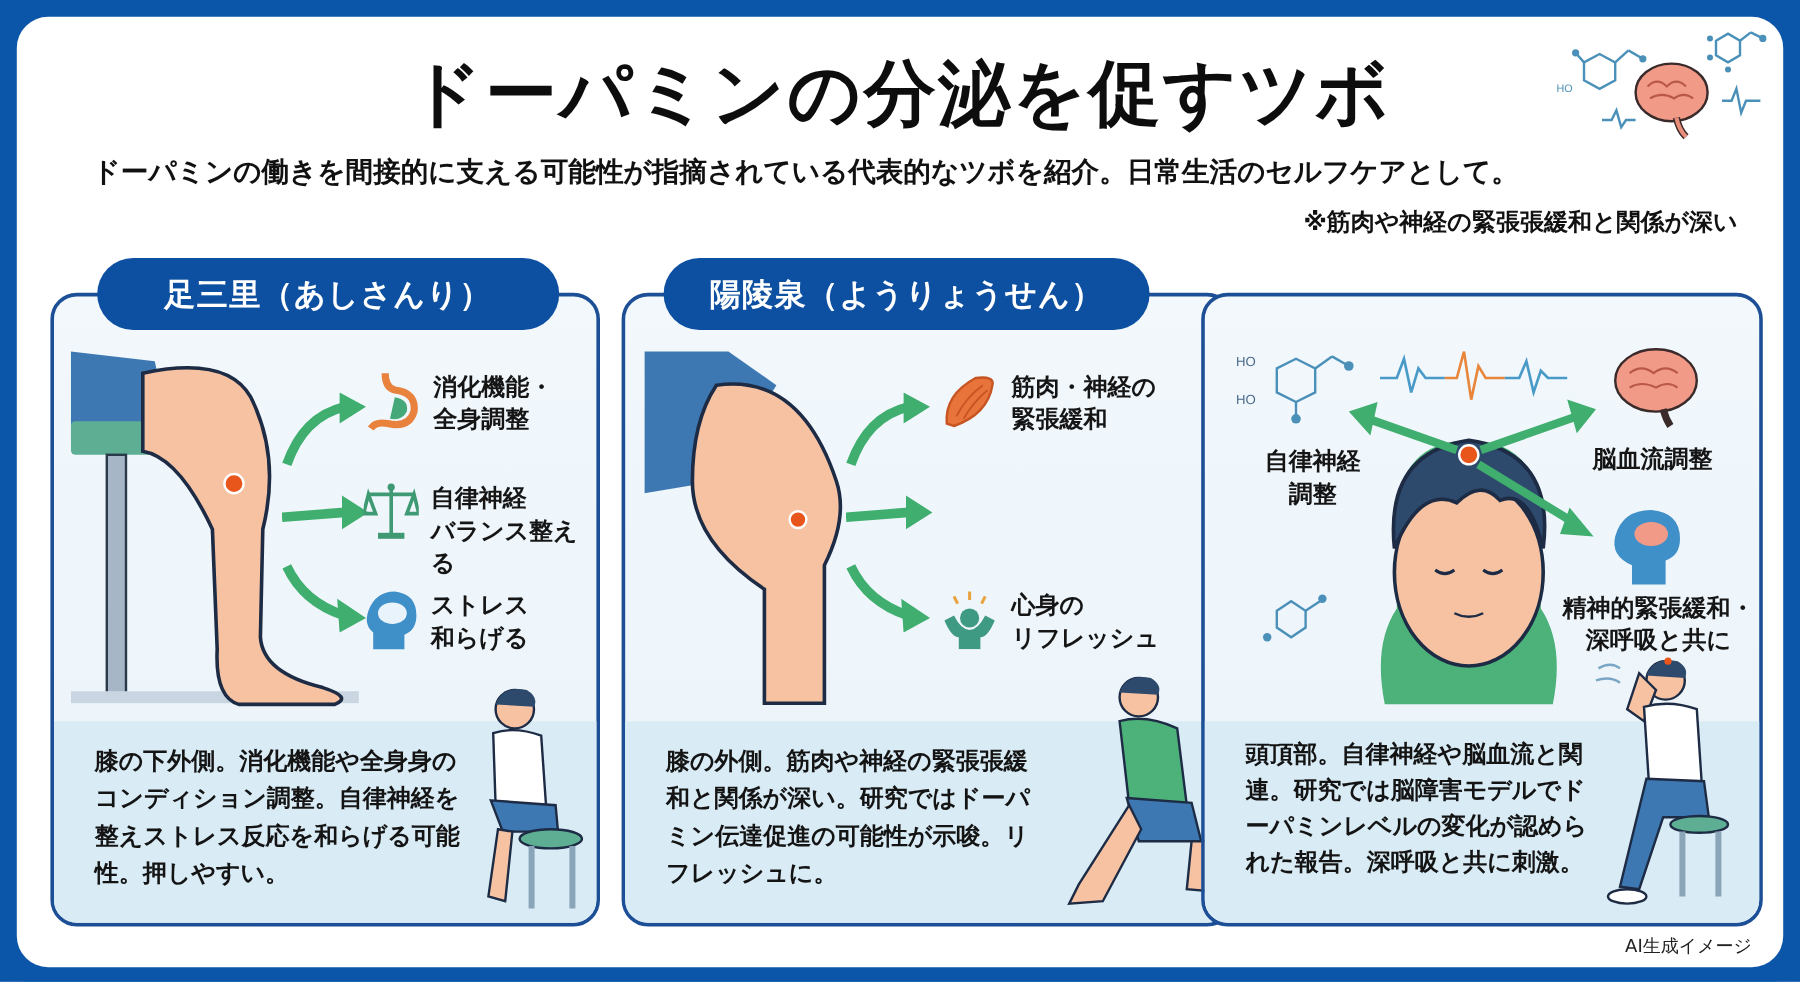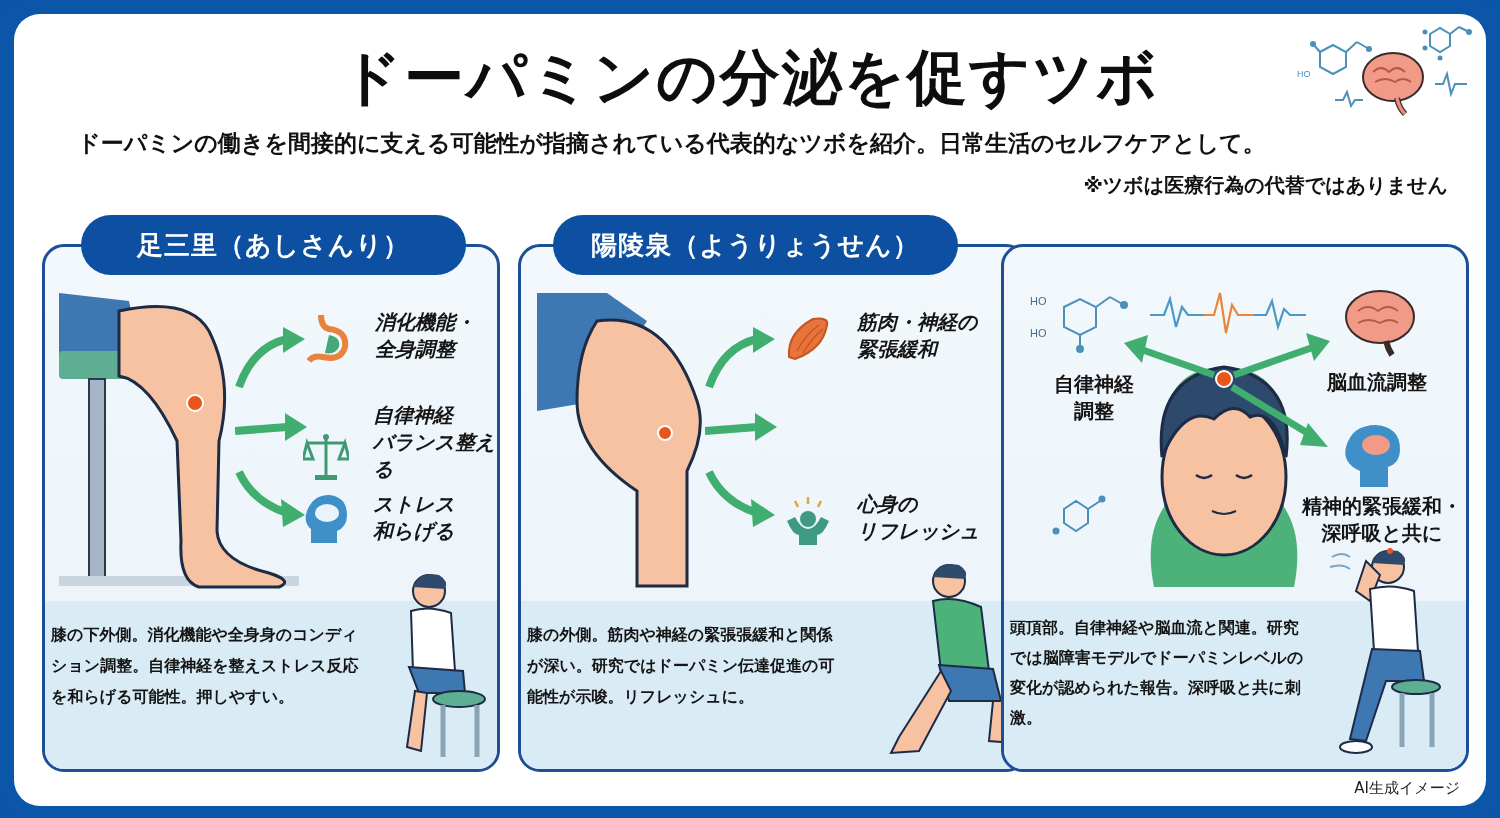--- a/index.html
+++ b/index.html
@@ -49,27 +49,27 @@
   }
   .c1 .pill { left: 36px; width: 385px; }
   .c2 .pill { left: 32px; width: 405px; }
   .c3 .pill { left: 30px; width: 395px; }
 
   .desc-panel {
     position: absolute; left: 0; right: 0; bottom: 0; height: 168px;
     background: #d9ebf5; border-radius: 0 0 19px 19px;
   }
   .desc {
-    position: absolute; left: 6px; top: 18px; width: 320px;
-    font-size: 16px; font-weight: bold; line-height: 31px; color: #141414;
+    position: absolute; left: 34px; top: 18px; width: 320px;
+    font-size: 20px; font-weight: bold; line-height: 31px; color: #141414;
   }
   .c3 .desc { width: 300px; top: 12px; line-height: 30px; }
 
   .effect {
-    position: absolute; display: flex; align-items: flex-end; gap: 24px; font-style: italic;
+    position: absolute; display: flex; align-items: flex-start; gap: 10px;
   }
   .effect .lbl {
     font-size: 20px; font-weight: bold; line-height: 27px; color: #151515; white-space: pre-line;
   }
   .ico { flex: 0 0 auto; }
 
   .lbl-abs {
     position: absolute; font-size: 20px; font-weight: bold; line-height: 27px;
     color: #151515; white-space: pre-line; text-align: center;
   }
@@ -80,21 +80,21 @@
   svg { display: block; }
 </style>
 </head>
 <body>
 
 <div class="frame"></div>
 <div class="inner"></div>
 
 <h1 class="title">ドーパミンの分泌を促すツボ</h1>
 <p class="subtitle">ドーパミンの働きを間接的に支える可能性が指摘されている代表的なツボを紹介。日常生活のセルフケアとして。</p>
-<p class="note">※ツボは医療行為の代替ではありません</p>
+<p class="note">※筋肉や神経の緊張張緩和と関係が深い</p>
 
 <div class="hdr-deco">
   <svg width="190" height="100" viewBox="0 0 190 100">
     <g stroke="#4a90b8" stroke-width="2" fill="none">
       <polygon points="35,30 48,23 61,30 61,45 48,52 35,45"></polygon>
       <line x1="61" y1="30" x2="72" y2="20"></line>
         <line x1="72" y1="20" x2="84" y2="27"></line>
       <line x1="35" y1="30" x2="28" y2="22"></line>
       <polygon points="145,12 155,6 165,12 165,24 155,30 145,24"></polygon>
       <line x1="165" y1="12" x2="174" y2="5"></line>

